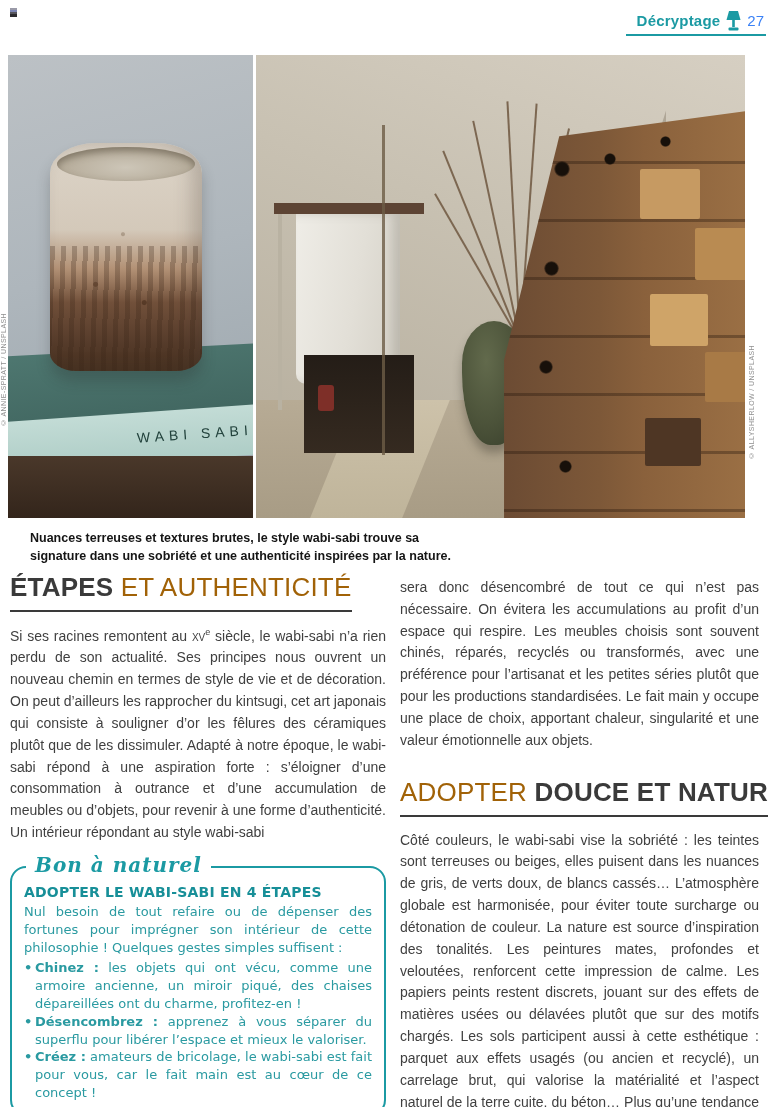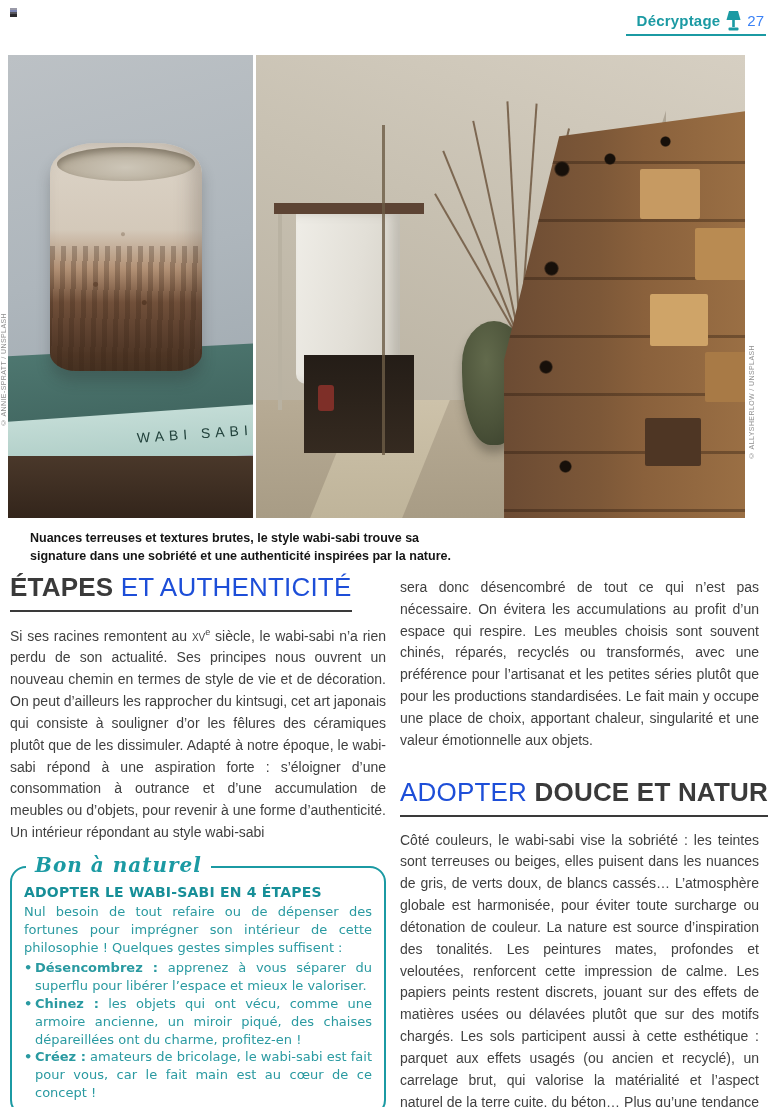--- a/index.html
+++ b/index.html
@@ -92,21 +92,21 @@
     font-size:12.5px; font-weight:bold; color:#151515; line-height:1.42;margin-left:20px; }
 
   
   .col { position:absolute; text-align:justify; }
   .col-left { top:572px; left:10px; width:376px; }
   .col-right { top:577px; left:400px; width:359px; }
   .headline { display:inline-block; font-size:26px; color:#3a3a3a;
     border-bottom:2px solid #3a3a3a; padding-bottom:7px; margin-bottom:13px;
     letter-spacing:.2px; white-space:nowrap; }
   .headline .hl-bold { font-weight:800; }
-  .headline .hl-light { font-weight:400; color:#1d4ed8; }
+  .headline .hl-light { font-weight:400; color:#a16207; }
   .body-text { font-size:14px; line-height:1.56; color:#3f3f3f; }
   .smallcaps { font-variant:small-caps; }
   .sup { vertical-align:super; font-size:9px; }
   .em { }
   .h2-right { margin-top:25px; }
 
   
   .tip-box { position:relative; margin-top:22px; border:2px solid #1b9aa3;
     border-radius:16px; padding:16px 12px 12px 12px; background:#fff;
     font-family:"DejaVu Sans", sans-serif; color:#2a9aa1; }
@@ -198,22 +198,22 @@
   <div class="col col-left">
     <h2 class="headline"><span class="hl-bold">ÉTAPES</span><span class="hl-light"> ET AUTHENTICITÉ</span></h2>
     <p class="body-text"><span>Si ses racines remontent au </span><span class="smallcaps">xv</span><span class="sup">e</span><span> siècle, le wabi-sabi n’a rien perdu de son actualité. Ses principes nous ouvrent un nouveau chemin en termes de style de vie et de décoration. On peut d’ailleurs les rapprocher du </span><span class="em">kintsugi,</span><span> cet art japonais qui consiste à souligner d’or les fêlures des céramiques plutôt que de les dissimuler. Adapté à notre époque, le wabi-sabi répond à une aspiration forte : s’éloigner d’une consommation à outrance et d’une accumulation de meubles ou d’objets, pour revenir à une forme d’authenticité. Un intérieur répondant au style wabi-sabi</span></p>
 
     
     <div class="tip-box">
       <span class="tip-title">Bon à naturel</span>
       <p class="tip-subtitle">ADOPTER LE WABI-SABI EN 4 ÉTAPES</p>
       <p class="tip-intro">Nul besoin de tout refaire ou de dépenser des fortunes pour imprégner son intérieur de cette philosophie ! Quelques gestes simples suffisent :</p>
       <ul class="tip-list">
+        <li><span class="tip-lead">Chinez :</span><span> les objets qui ont vécu, comme une armoire ancienne, un miroir piqué, des chaises dépareillées ont du charme, profitez-en !</span></li>
         <li><span class="tip-lead">Désencombrez :</span><span> apprenez à vous séparer du superflu pour libérer l’espace et mieux le valoriser.</span></li>
-        <li><span class="tip-lead">Chinez :</span><span> les objets qui ont vécu, comme une armoire ancienne, un miroir piqué, des chaises dépareillées ont du charme, profitez-en !</span></li>
         <li><span class="tip-lead">Créez :</span><span> amateurs de bricolage, le wabi-sabi est fait pour vous, car le fait main est au cœur de ce concept !</span></li>
 
       </ul>
     </div>
   </div>
 
   <div class="col col-right">
     <p class="body-text">sera donc désencombré de tout ce qui n’est pas nécessaire. On évitera les accumulations au profit d’un espace qui respire. Les meubles choisis sont souvent chinés, réparés, recyclés ou transformés, avec une préférence pour l’artisanat et les petites séries plutôt que pour les productions standardisées. Le fait main y occupe une place de choix, apportant chaleur, singularité et une valeur émotionnelle aux objets.</p>
     <h2 class="headline h2-right"><span class="hl-light">ADOPTER </span><span class="hl-bold">DOUCE ET NATURELLE</span></h2>
     <p class="body-text"><span>Côté couleurs, le wabi-sabi vise la sobriété : les teintes sont terreuses ou beiges, elles puisent dans les nuances de gris, de verts doux, de blancs cassés… L’atmosphère globale est harmonisée, pour éviter toute surcharge ou détonation de couleur. La nature est source d’inspiration des tonalités. Les peintures mates, profondes et veloutées, renforcent cette impression de calme. Les papiers peints restent discrets, jouant sur des effets de matières usées ou délavées plutôt que sur des motifs chargés. Les sols participent aussi à cette esthétique : parquet aux effets usagés (ou ancien et recyclé), un carrelage brut, qui valorise la matérialité et l’aspect naturel de la terre cuite, du béton… Plus qu’une tendance décorative, le wabi-sabi est une véritable philosophie de vie. Il nous invite à réfléchir à notre environnement, à ralentir, à réévaluer notre rapport aux objets et à la consommation, pour une approche raisonnée mais esthétique. </span></p>

